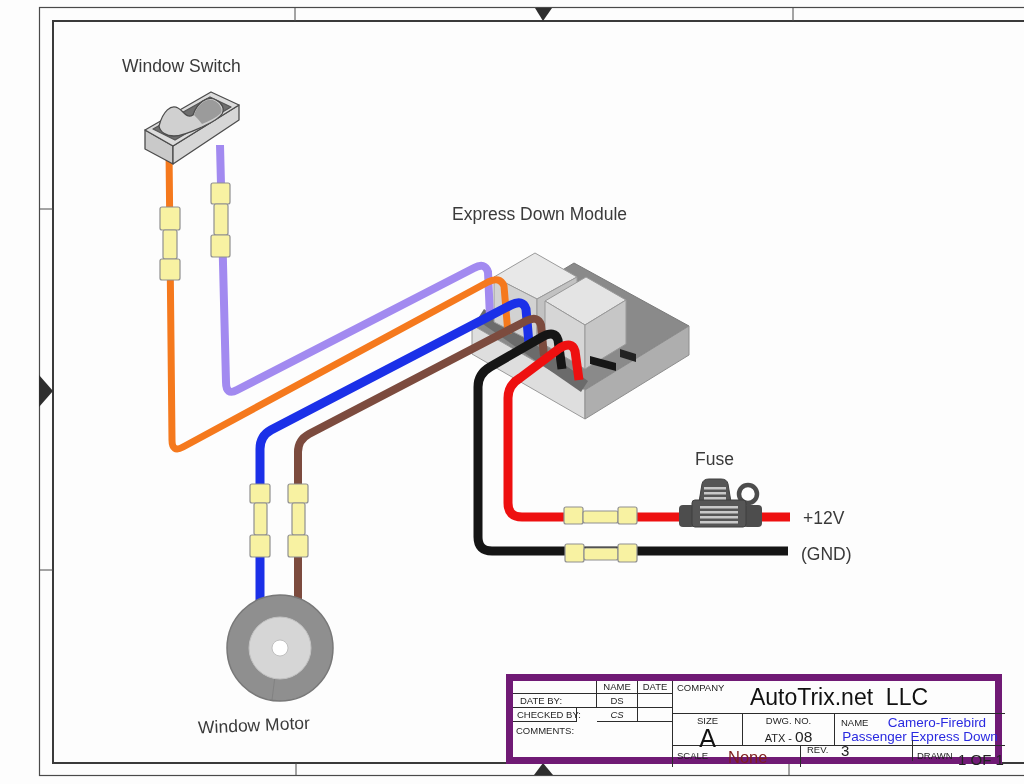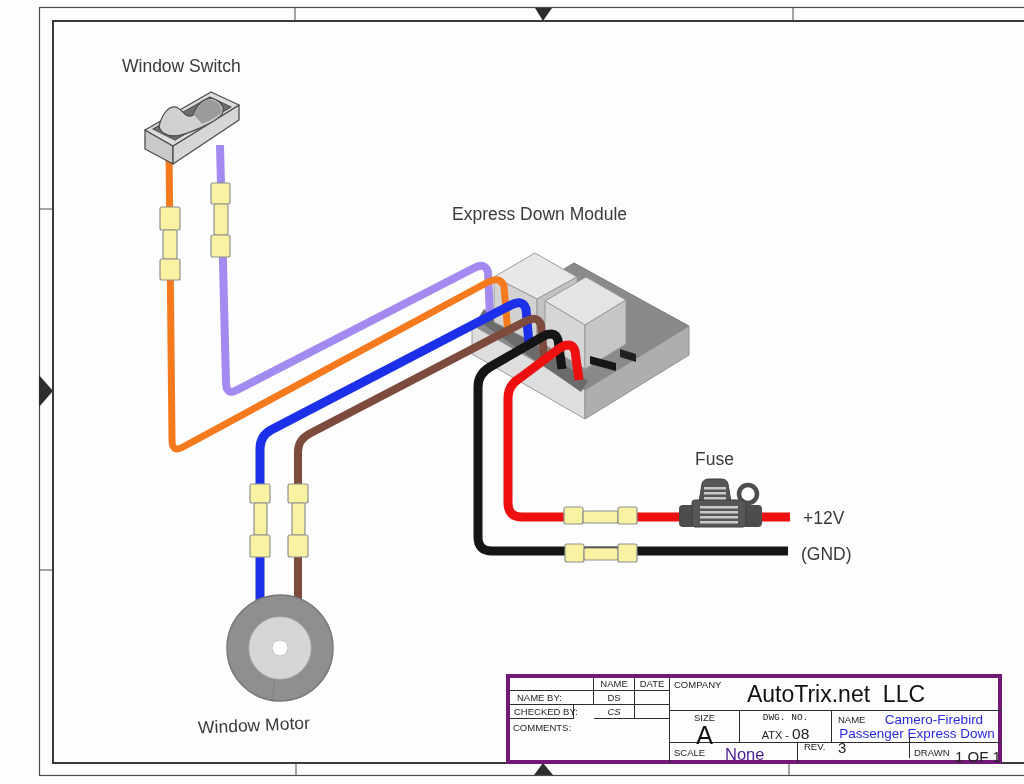--- a/index.html
+++ b/index.html
@@ -6,33 +6,33 @@
   .sheet {
     position:relative; width:1024px; height:784px; background:#fdfdfd;
     font-family:"Liberation Sans", sans-serif; overflow:hidden;padding-left:32px;
   }
   svg text { font-family:"Liberation Sans", sans-serif; }
   .diagram-label { font-size:17.5px; fill:#3a3a3a; }
 
   
   .titleblock {
     position:absolute; left:506px; top:674px; width:496px; height:90px;
-    border:4px solid #701a75; box-sizing:border-box; color:#1e1e1e;
+    border:7px solid #701a75; box-sizing:border-box; color:#1e1e1e;
   }
   .tb-cell { position:absolute; box-sizing:border-box; }
   .b-r { border-right:1.5px solid #2c2c2c; }
   .b-b { border-bottom:1.5px solid #2c2c2c; }
   .tb-small { font-size:9.5px; line-height:12px; white-space:nowrap; }
   .tb-center { text-align:center; }
   .company-name { text-align:center; font-size:23px; line-height:24px; margin-top:4px; color:#111; white-space:pre; }
   .size-value { text-align:center; font-size:25px; line-height:22px; color:#111; }
   .dwg-value { text-align:center; font-size:11px; color:#222; margin-top:1px; }
   .dwg-value .big { font-size:15.5px; }
   .blue-line { text-align:center; font-size:13.5px; line-height:14px; }
-  .scale-value { position:absolute; left:55px; top:2px; font-size:16.5px; color:#4c1d95; }
+  .scale-value { position:absolute; left:55px; top:2px; font-size:16.5px; color:#7f1d1d; }
   .rev-value { position:absolute; left:40px; top:2px; font-size:15px; color:#222; }
   .sheet-value { position:absolute; left:45px; top:5px; font-size:15px; color:#222; }
 </style>
 </head>
 <body>
 
 <div class="sheet">
 
 <svg width="1024" height="784" viewBox="0 0 1024 784">
 
@@ -160,41 +160,41 @@
 
 </svg>
 
 
 <div class="titleblock">
 
   <div class="tb-cell b-r b-b" style="left:0;top:0;width:84px;height:13px;"></div>
   <div class="tb-cell b-r b-b tb-small tb-center" style="left:84px;top:0;width:41px;height:13px;">NAME</div>
   <div class="tb-cell b-r b-b tb-small tb-center" style="left:125px;top:0;width:35px;height:13px;">DATE</div>
 
-  <div class="tb-cell b-r b-b tb-small" style="left:0;top:13px;width:84px;height:14px;padding-left:7px;line-height:14px;">NAME BY:</div>
+  <div class="tb-cell b-r b-b tb-small" style="left:0;top:13px;width:84px;height:14px;padding-left:7px;line-height:14px;">DATE BY:</div>
   <div class="tb-cell b-r b-b tb-small tb-center" style="left:84px;top:13px;width:41px;height:14px;line-height:14px;">DS</div>
   <div class="tb-cell b-r b-b" style="left:125px;top:13px;width:35px;height:14px;"></div>
 
   <div class="tb-cell b-r b-b tb-small" style="left:0;top:27px;width:64px;height:14px;padding-left:4px;line-height:14px;">CHECKED BY:</div>
   <div class="tb-cell b-r b-b tb-small tb-center" style="left:84px;top:27px;width:41px;height:14px;line-height:14px;font-style:italic;">CS</div>
   <div class="tb-cell b-r b-b" style="left:125px;top:27px;width:35px;height:14px;"></div>
 
   <div class="tb-cell b-b" style="left:160px;top:0;width:332px;height:33px;">
     <div class="tb-small" style="position:absolute;left:4px;top:1px;">COMPANY</div>
     <div class="company-name">AutoTrix.net  LLC</div>
   </div>
 
   <div class="tb-cell b-r tb-small" style="left:0;top:41px;width:160px;height:45px;padding:3px 0 0 3px;">COMMENTS:</div>
 
   <div class="tb-cell b-r b-b" style="left:160px;top:33px;width:70px;height:32px;">
     <div class="tb-small tb-center" style="width:100%;margin-top:1px;">SIZE</div>
     <div class="size-value">A</div>
   </div>
   <div class="tb-cell b-r b-b" style="left:230px;top:33px;width:92px;height:32px;">
-    <div class="tb-small tb-center" style="width:100%;margin-top:1px;font-family:Liberation Mono, monospace;">DWG. NO.</div>
+    <div class="tb-small tb-center" style="width:100%;margin-top:1px;">DWG. NO.</div>
     <div class="dwg-value"><span>ATX -</span> <span class="big">08</span></div>
   </div>
   <div class="tb-cell b-b" style="left:322px;top:33px;width:170px;height:32px;">
     <div class="tb-small" style="position:absolute;left:6px;top:3px;">NAME</div>
     <div class="blue-line" style="margin: 2px 0px 0px 34px; color: rgb(41, 41, 224);">Camero-Firebird</div>
     <div class="blue-line" style="color: rgb(41, 41, 224);">Passenger Express Down</div>
   </div>
 
   <div class="tb-cell b-r" style="left:160px;top:65px;width:128px;height:21px;">
     <div class="tb-small" style="position:absolute;left:4px;top:4px;">SCALE</div>

